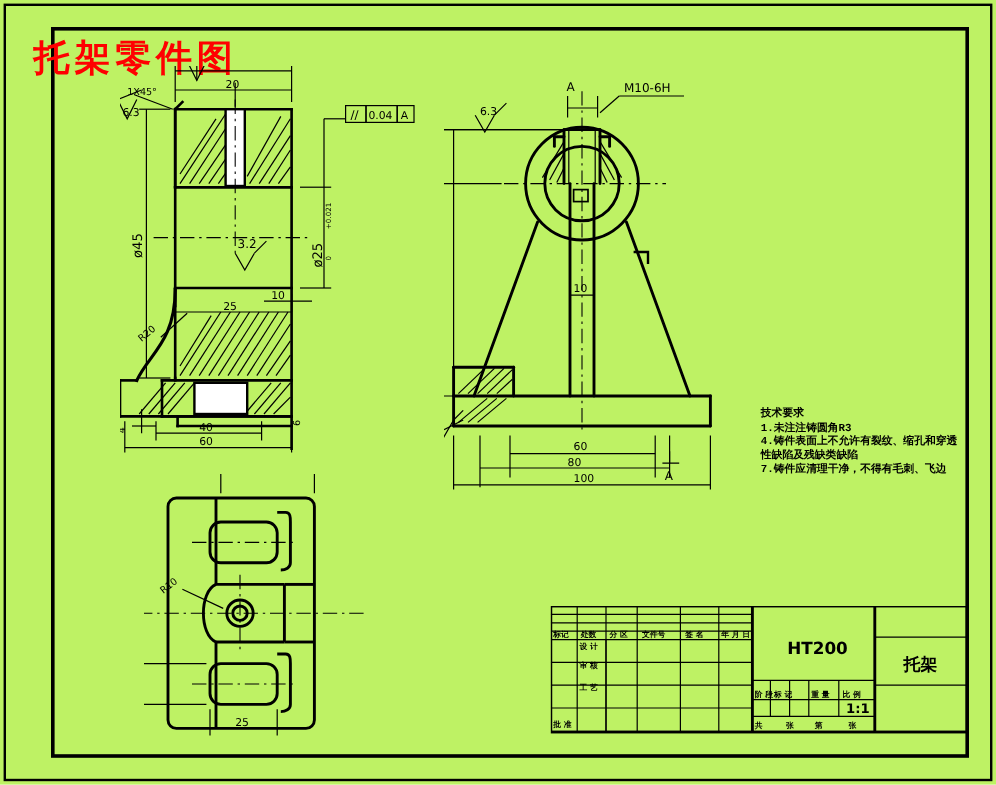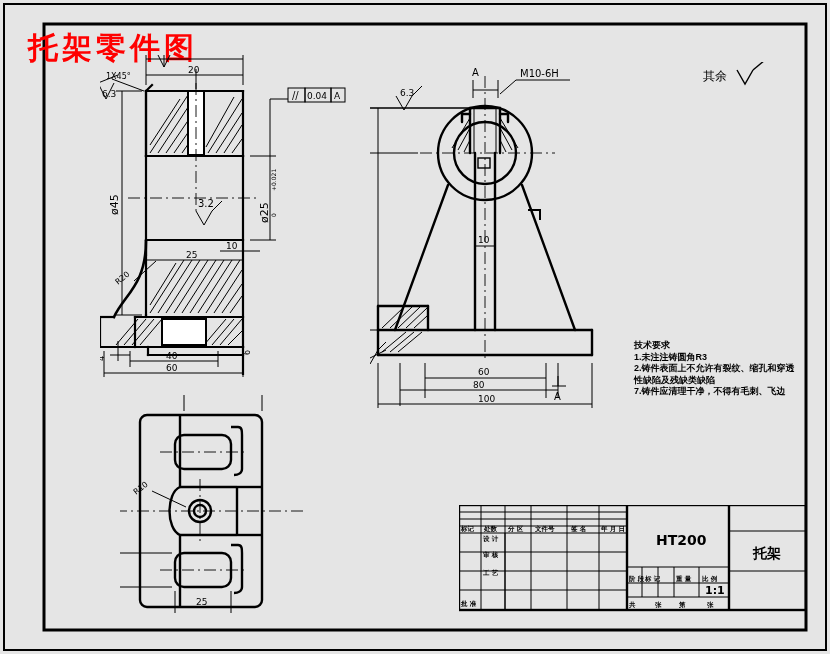--- a/index.html
+++ b/index.html
@@ -1,17 +1,17 @@
 <!DOCTYPE html>
 <html><head>
 <meta charset="utf-8">
 <style>
   html,body{margin:0;padding:0;background:#ffffff;}
   body{width:830px;height:654px;font-family:"DejaVu Sans","Liberation Sans",sans-serif;}
-  #sheet{position:relative;width:830px;height:654px;background:#e5e5e5;overflow:hidden;}
+  #sheet{position:relative;width:830px;height:654px;background:#bef264;overflow:hidden;}
   .abs{position:absolute;}
   svg{display:block;}
   .ttl{position:absolute;left:28px;top:28px;font-family:"DejaVu Serif","Liberation Serif",serif;
        font-size:30px;font-weight:bold;color:#ff0000;letter-spacing:4px;white-space:nowrap;}
 </style>
 </head>
 <body>
 
 <div id="sheet">
 
@@ -373,35 +373,26 @@
       <line x1="32" y1="96" x2="66" y2="112"></line>
     </g>
     <g font-size="9" fill="#000" font-family="DejaVu Sans,sans-serif">
       <text x="93" y="-6">35</text>
       <text x="76" y="210">25</text>
       <text x="-16" y="188" font-size="8" transform="rotate(-90 -16 188)">12.5</text>
       <text x="16" y="100" font-size="8" transform="rotate(-38 16 100)">R10</text>
     </g>
   </svg>
 
-  <div class="abs" style="left:703px;top:62px;">
-    <svg width="80" height="32">
-      <text x="0" y="18" font-size="12" font-family="DejaVu Sans,sans-serif">其余</text>
-      <g stroke="#000" stroke-width="1.4" fill="none">
-        <path d="M 34 8 L 42 22 L 50 8"></path>
-        <line x1="50" y1="8" x2="62" y2="-2"></line>
-      </g>
-    </svg>
-  </div>
 
   <div class="abs" style="left:634px;top:340px;width:175px;
-       font-family:Liberation Sans, sans-serif;font-size:9px;line-height:11.5px;color:#000;font-weight:bold;">
+       font-family:Liberation Mono, monospace;font-size:9px;line-height:11.5px;color:#000;font-weight:bold;">
     <div>技术要求</div>
     <div>1.未注注铸圆角R3</div>
-    <div>2.铸件表面上不允许有裂纹、缩孔和穿透</div>
+    <div>4.铸件表面上不允许有裂纹、缩孔和穿透</div>
     <div>性缺陷及残缺类缺陷</div>
     <div>7.铸件应清理干净，不得有毛刺、飞边</div>
   </div>
 
   <svg class="abs" style="left:459px;top:505px;" width="348" height="112">
     <g stroke="#000" fill="none">
 
       <rect x="0" y="0" width="347" height="105" stroke-width="2.4"></rect>
 
       <line x1="168" y1="0" x2="168" y2="105" stroke-width="2.4"></line>

